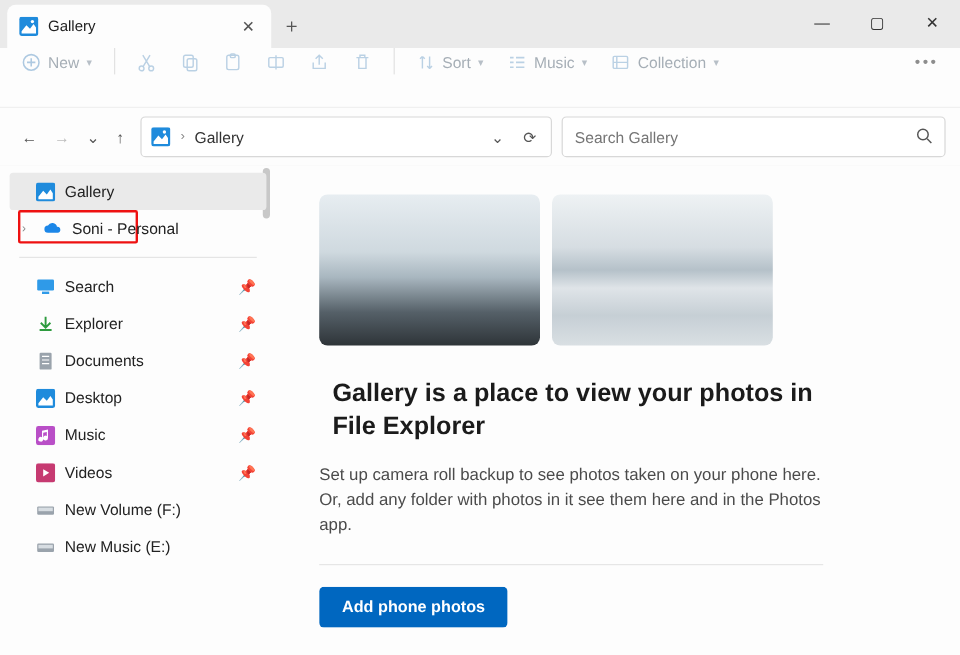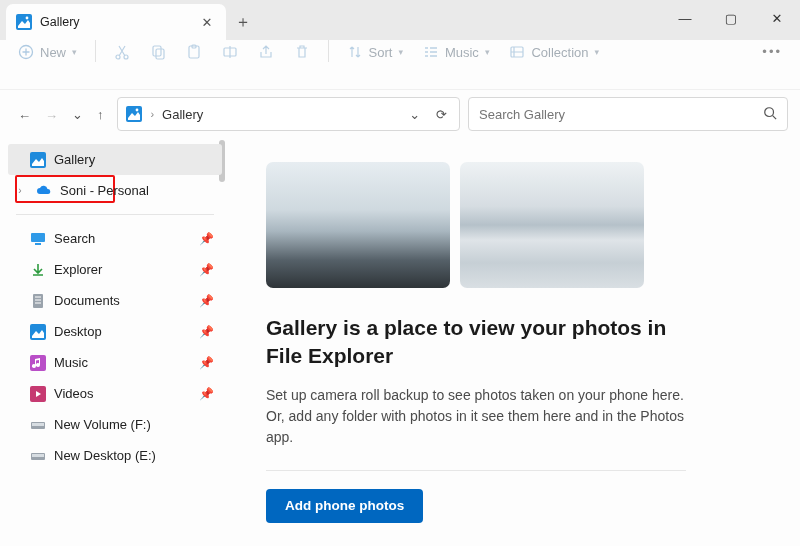--- a/index.html
+++ b/index.html
@@ -45,21 +45,21 @@
   .navitem .pin { margin-left:auto; color:#9a9a9a; font-size:12px; }
   .hl { position:absolute; border:2px solid #e11; border-radius:2px; left:15px; top:37px; width:100px; height:28px; pointer-events:none; }
   .sb-sep { height:1px; background:#e5e5e5; margin:8px 8px; }
 
   .content { flex:1; padding:24px 30px 0 40px; overflow:hidden; }
   .thumbs { display:flex; gap:10px; margin-bottom:26px; }
   .thumb { width:184px; height:126px; border-radius:7px; background:#ccc; background-size:cover; }
   .thumb.a { background: linear-gradient(to bottom, #e7edf1 0%, #cfd9df 38%, #a8b6bf 55%, #556068 78%, #2e3438 100%); }
   .thumb.b { background: linear-gradient(to bottom, #eef2f4 0%, #d6dde2 35%, #b5c1c9 50%, #dfe4e8 62%, #c6cfd5 80%, #d9dfe3 100%); }
 
-  .htext { font-size:21px; font-weight:600; line-height:1.35; color:#1b1b1b; margin-bottom:14px; max-width:420px; }
+  .htext { font-size:21px; font-weight:600; line-height:1.35; color:#1b1b1b; margin-bottom:14px; max-width:420px;margin-left:11px; }
   .ptext { font-size:14px; color:#4b4b4b; line-height:1.5; max-width:420px; margin-bottom:22px; }
   .hr { height:1px; background:#e6e6e6; margin-bottom:18px; max-width:420px; }
   .btnrow { display:flex; gap:14px;font-weight:bold; }
   .btn { height:34px; padding:0 18px; border-radius:4px; font-size:13.5px; display:flex; align-items:center; justify-content:center; cursor:pointer; border:1px solid transparent; }
   .btn.primary { background:#0067c0; color:#fff; }
   .btn.secondary { background:#fff; color:#222; border-color:#d4d4d4; }
 
   .ico16 { width:16px; height:16px; display:inline-block; }
 </style>
 </head>
@@ -267,21 +267,21 @@
             <rect x="1" y="5" width="14" height="7" rx="1" fill="#9aa3ac"></rect>
             <rect x="2" y="6" width="12" height="3" fill="#d7dde2"></rect>
           </svg></span>
       <span>New Volume (F:)</span>
     </div>
     <div class="navitem">
       <span class="ico16"><svg viewBox="0 0 16 16">
             <rect x="1" y="5" width="14" height="7" rx="1" fill="#9aa3ac"></rect>
             <rect x="2" y="6" width="12" height="3" fill="#d7dde2"></rect>
           </svg></span>
-      <span>New Desktop (E:)</span>
+      <span>New Music (E:)</span>
     </div>
   </div>
 
   <div class="content">
     <div class="thumbs">
       <div class="thumb a"></div>
       <div class="thumb b"></div>
     </div>
     <div class="htext">Gallery is a place to view your photos in File Explorer</div>
     <div class="ptext">Set up camera roll backup to see photos taken on your phone here. Or, add any folder with photos in it see them here and in the Photos app.</div>

